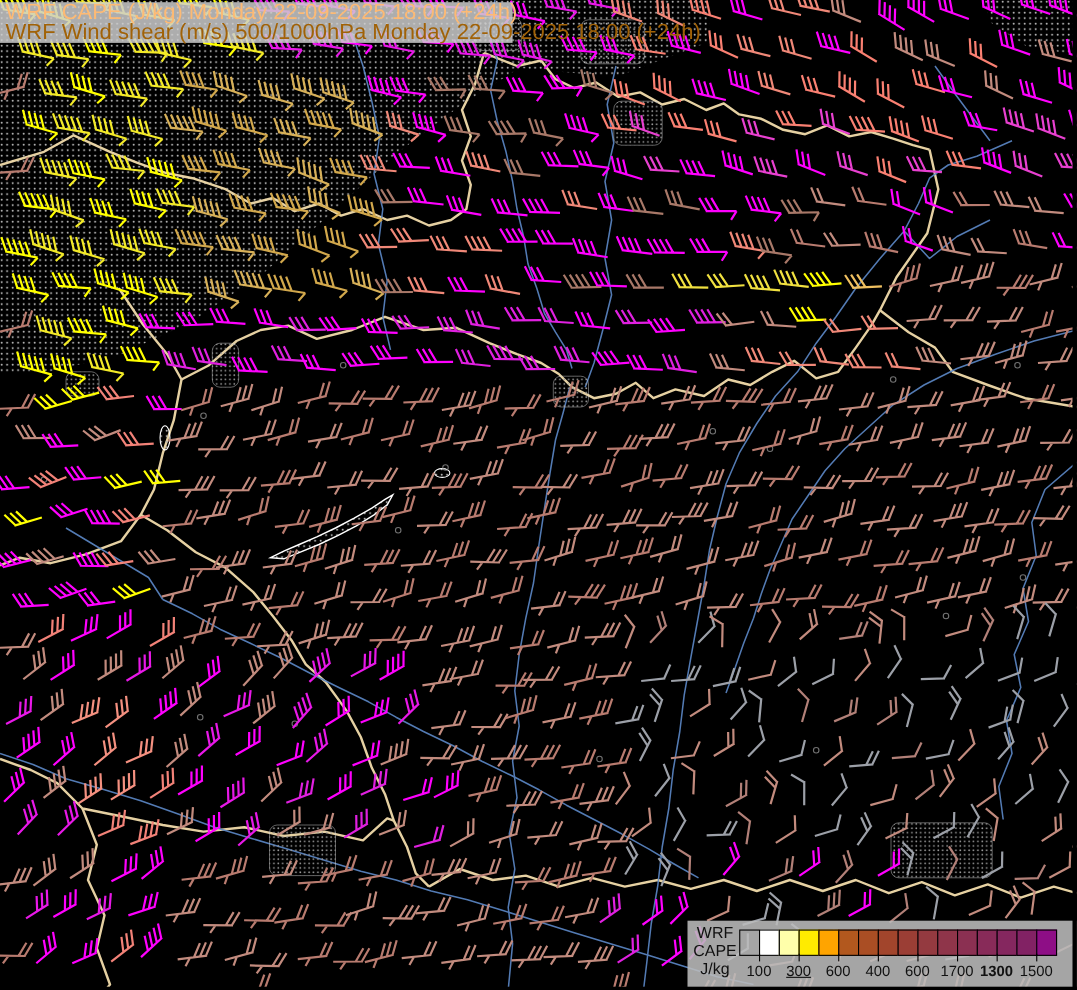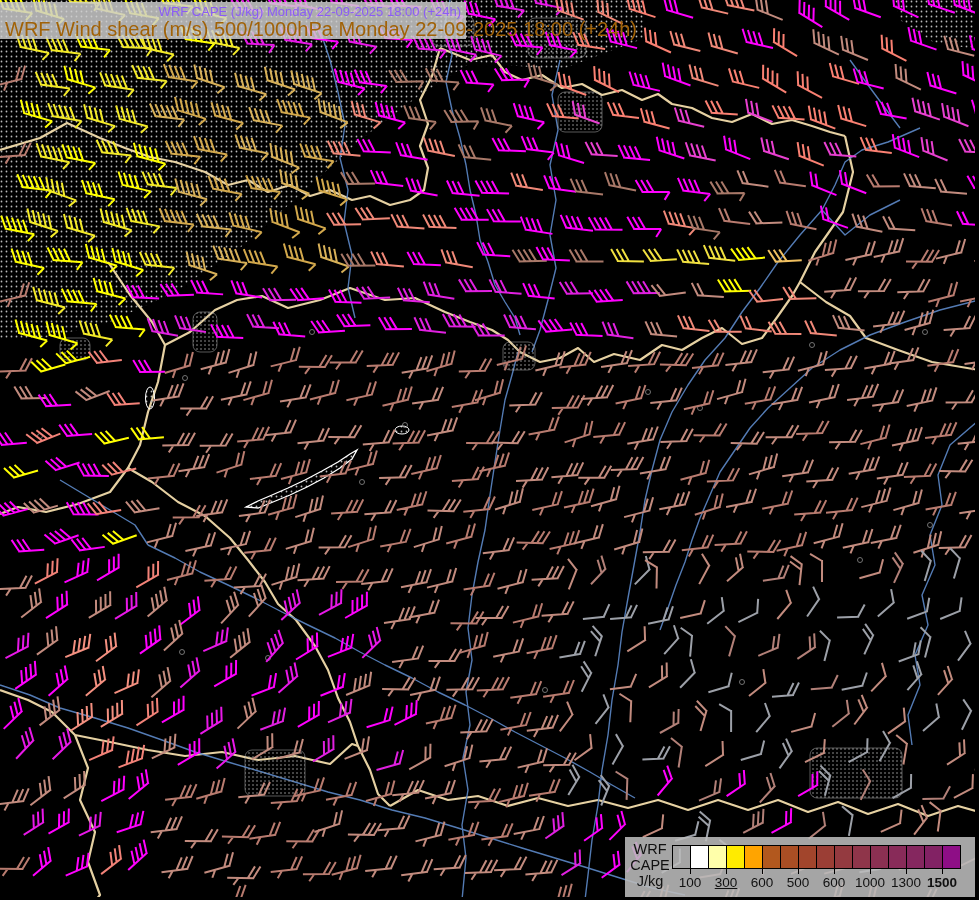--- a/index.html
+++ b/index.html
@@ -1,21 +1,21 @@
 <!DOCTYPE html>
 <html><head>
 <meta charset="utf-8">
 <style>
   html,body{margin:0;padding:0;background:#000;}
   #app{position:relative;width:979px;height:900px;overflow:hidden;background:#000;
        font-family:"Liberation Sans",sans-serif;}
   #map-svg{position:absolute;left:0;top:0;}
   .titlebar{position:absolute;left:0;top:2px;width:456px;padding:1px 5px;
             background:rgba(206,206,206,0.84);z-index:5;}
-  .titlebar .l1{font-size:13px;line-height:17.6px;color:#8b5cf6;white-space:nowrap;text-align:right;}
+  .titlebar .l1{font-size:20px;line-height:17.6px;color:#fdba74;white-space:nowrap;}
   .titlebar .l2{font-size:20px;line-height:17.6px;color:#a16207;white-space:nowrap;}
   .legend{position:absolute;left:625px;top:837px;width:354px;height:81px;
           background:rgba(188,188,188,0.88);z-index:5;}
   .legend-labels{position:absolute;left:4px;top:4px;width:42px;text-align:center;
                  font-size:14.5px;line-height:16px;color:#101010;}
   .legend-bar{position:absolute;left:47px;top:8px;height:22px;display:flex;}
   .legend-bar .cell{width:17px;height:22px;border:1px solid #000;margin-left:-1px;}
   .legend-bar .cell:first-child{margin-left:0;}
   .tick{position:absolute;top:30px;width:1px;height:7px;background:#000;}
   .tick-label{position:absolute;top:38px;transform:translateX(-50%);
@@ -892,27 +892,27 @@
         <div class="cell" style="width: 17px; background: rgb(142, 14, 134);"></div>
       </div>
     <div id="legend-ticks">
         <div class="tick" style="left: 65px;"></div>
         <div class="tick-label" style="left: 65px; text-align: right;">100</div>
         <div class="tick" style="left: 101px;"></div>
         <div class="tick-label" style="left: 101px; text-decoration: underline;">300</div>
         <div class="tick" style="left: 137px;"></div>
         <div class="tick-label" style="left: 137px;">600</div>
         <div class="tick" style="left: 173px;"></div>
-        <div class="tick-label" style="left: 173px;">500</div>
+        <div class="tick-label" style="left: 173px;">400</div>
         <div class="tick" style="left: 209px;"></div>
         <div class="tick-label" style="left: 209px;">600</div>
         <div class="tick" style="left: 245px;"></div>
-        <div class="tick-label" style="left: 245px;">1000</div>
+        <div class="tick-label" style="left: 245px;">1700</div>
         <div class="tick" style="left: 281px;"></div>
-        <div class="tick-label" style="left: 281px;">1300</div>
+        <div class="tick-label" style="left: 281px; font-weight: bold;">1300</div>
         <div class="tick" style="left: 317px;"></div>
-        <div class="tick-label" style="left: 317px; font-weight: bold;">1500</div>
+        <div class="tick-label" style="left: 317px;">1500</div>
       </div>
   </div>
 
   <div class="edge-right"></div>
   <div class="edge-bottom"></div>
 </div>
 
 </body></html>

